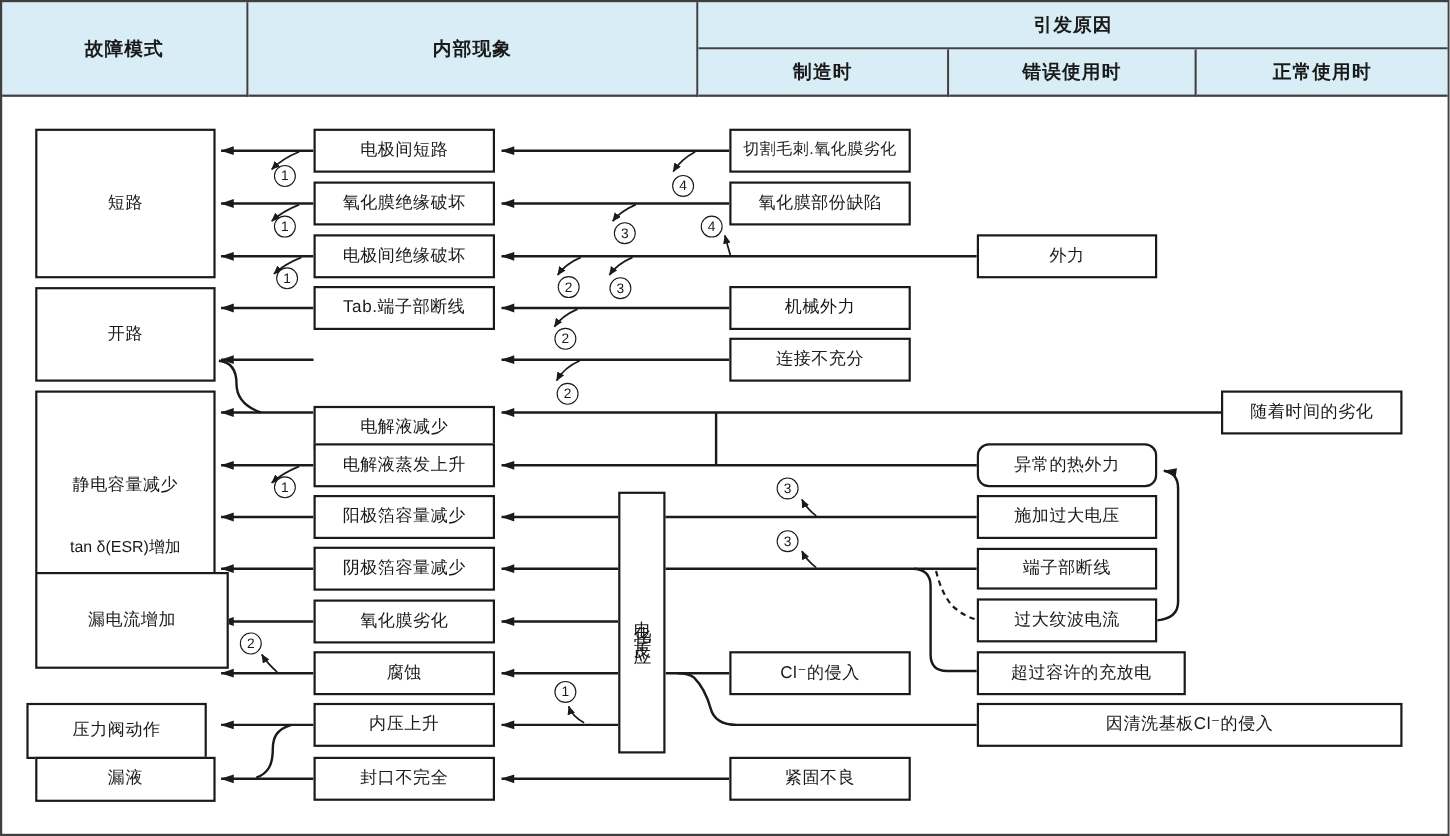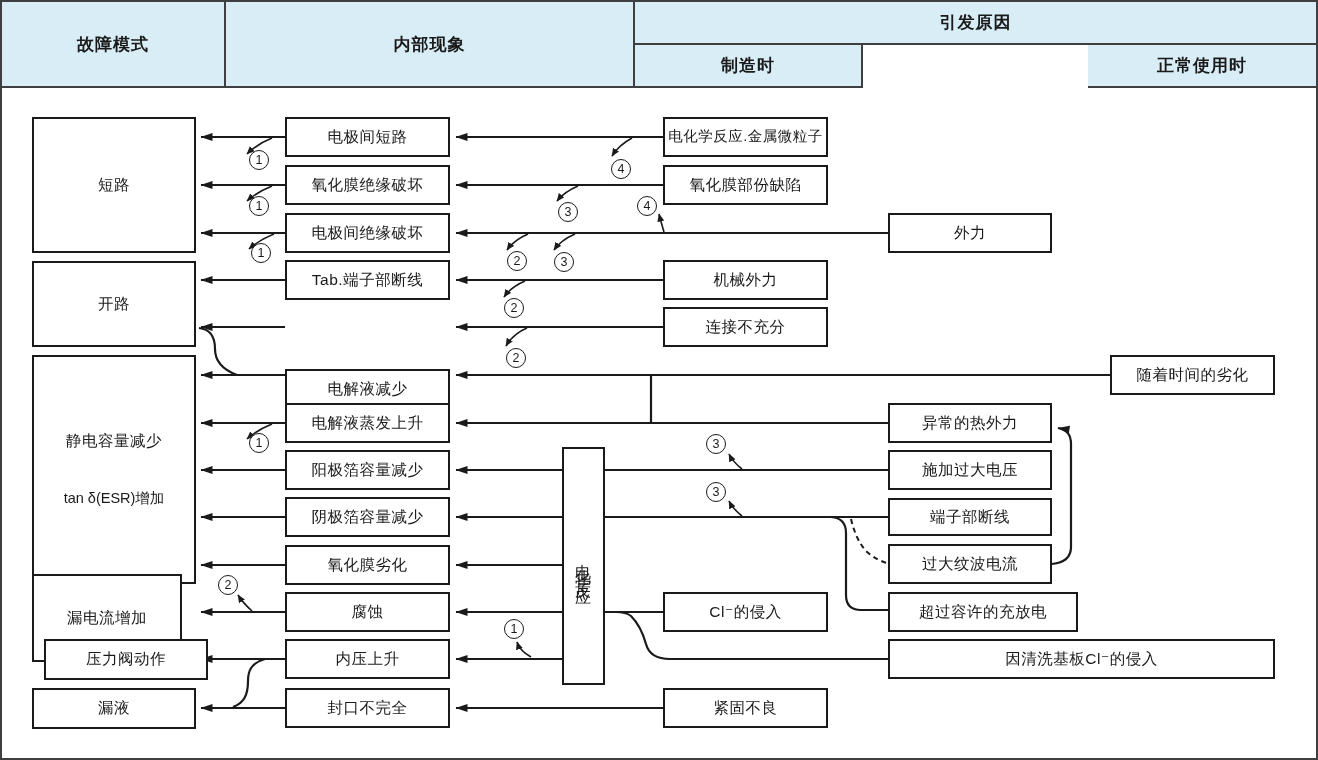--- a/index.html
+++ b/index.html
@@ -47,20 +47,23 @@
     <span>故障模式</span>
   </div>
   <div class="hcell" style="left:226px;top:2px;width:409px;height:86px;">
     <span>内部现象</span>
   </div>
   <div class="hcell last" style="left:635px;top:2px;width:681px;height:43px;">
     <span>引发原因</span>
   </div>
   <div class="hcell" style="left:635px;top:45px;width:228px;height:43px;">
     <span>制造时</span>
+  </div>
+  <div class="hcell" style="left:863px;top:45px;width:225px;height:43px;">
+    <span>错误使用时</span>
   </div>
   <div class="hcell last" style="left:1088px;top:45px;width:228px;height:43px;">
     <span>正常使用时</span>
   </div>
 
   <svg class="flow" width="1318" height="760" viewBox="0 0 1318 760">
     <defs>
       <marker id="arr" markerUnits="userSpaceOnUse" markerWidth="14" markerHeight="11" refX="12" refY="4.5" orient="auto">
         <path d="M0.5,0.5 L12.5,4.5 L0.5,8.5 Z" fill="#1a1a1a"></path>
       </marker>
@@ -130,24 +133,24 @@
   <div class="box" style="left:32px;top:117px;width:164px;height:136px;">
     <span>短路</span>
   </div>
   <div class="box" style="left:32px;top:261px;width:164px;height:86px;">
     <span>开路</span>
   </div>
   <div class="box fbox" style="left:32px;top:355px;width:164px;height:229px;">
     <span>静电容量减少</span>
     <span class="tanline">tan δ(ESR)增加</span>
   </div>
-  <div class="box" style="left:32px;top:574px;width:150px;height:88px;">
+  <div class="box" style="left:32px;top:520px;width:176px;height:88px;">
     <span>漏电流增加</span>
   </div>
-  <div class="box" style="left:44px;top:639px;width:164px;height:41px;">
+  <div class="box" style="left:24px;top:639px;width:164px;height:51px;font-family:Liberation Mono, monospace;">
     <span>压力阀动作</span>
   </div>
   <div class="box" style="left:32px;top:688px;width:164px;height:41px;">
     <span>漏液</span>
   </div>
 
   <div class="box" style="left:285px;top:117px;width:165px;height:40px;">
       <span>电极间短路</span>
     </div>
   <div class="box" style="left:285px;top:165px;width:165px;height:40px;">
@@ -182,42 +185,42 @@
     </div>
   <div class="box" style="left:285px;top:688px;width:165px;height:40px;">
       <span>封口不完全</span>
     </div>
 
   <div class="box vbox" style="left:562px;top:447px;width:43px;height:238px;">
     <span>电化学反应</span>
   </div>
 
   <div class="box" style="left:663px;top:117px;width:165px;height:40px;font-size:14.5px;">
-      <span>电化学反应.金属微粒子</span>
+      <span>切割毛刺.氧化膜劣化</span>
     </div>
   <div class="box" style="left:663px;top:165px;width:165px;height:40px;">
       <span>氧化膜部份缺陷</span>
     </div>
   <div class="box" style="left:663px;top:260px;width:165px;height:40px;">
       <span>机械外力</span>
     </div>
   <div class="box" style="left:663px;top:307px;width:165px;height:40px;">
       <span>连接不充分</span>
     </div>
   <div class="box" style="left:663px;top:592px;width:165px;height:40px;">
       <span>Cl⁻的侵入</span>
     </div>
   <div class="box" style="left:663px;top:688px;width:165px;height:40px;">
       <span>紧固不良</span>
     </div>
 
   <div class="box" style="left:888px;top:213px;width:164px;height:40px;">
       <span>外力</span>
     </div>
-  <div class="box" style="left:888px;top:403px;width:164px;height:40px;">
+  <div class="box" style="left:888px;top:403px;width:164px;height:40px;border-radius:11px;">
       <span>异常的热外力</span>
     </div>
   <div class="box" style="left:888px;top:450px;width:164px;height:40px;">
       <span>施加过大电压</span>
     </div>
   <div class="box" style="left:888px;top:498px;width:164px;height:38px;">
       <span>端子部断线</span>
     </div>
   <div class="box" style="left:888px;top:544px;width:164px;height:40px;">
       <span>过大纹波电流</span>

